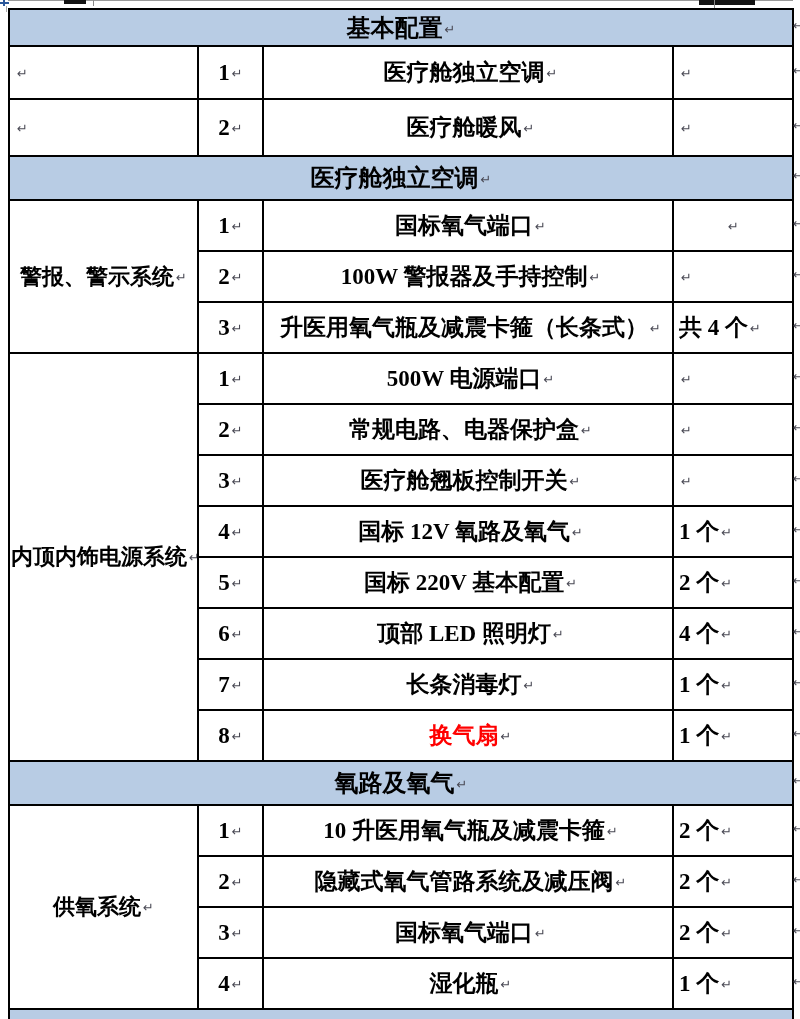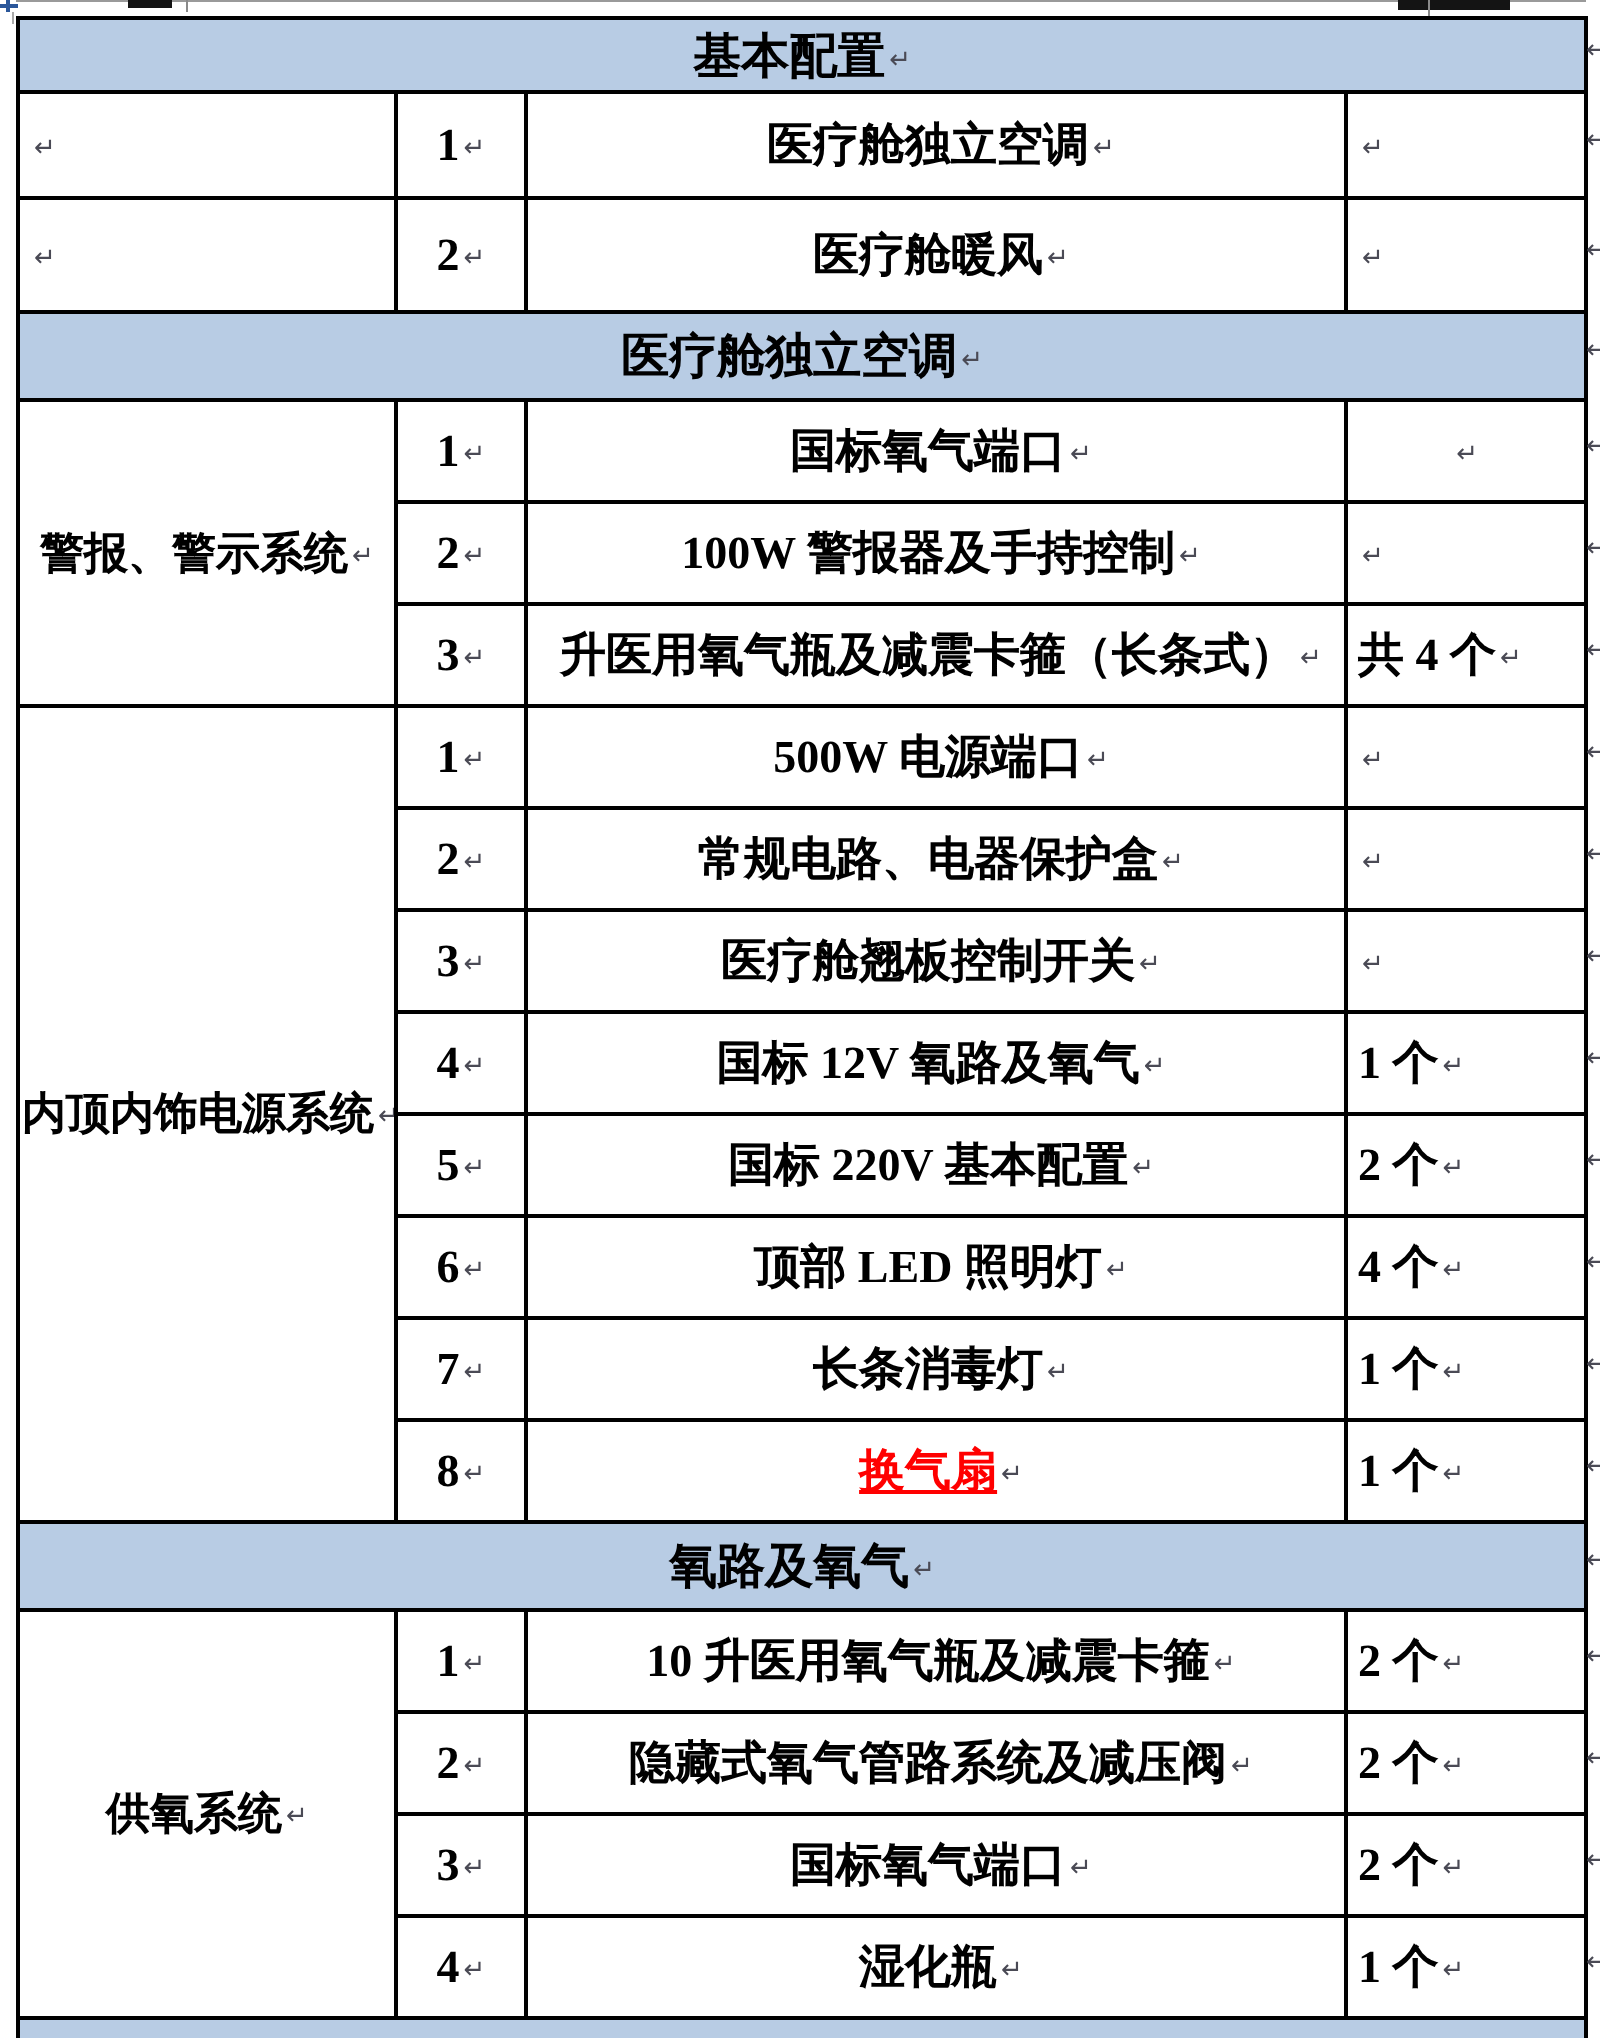--- a/index.html
+++ b/index.html
@@ -15,21 +15,21 @@
   tr.body{height:51px;}
   tr.r-basic-0{height:53px;}
   tr.r-basic-1{height:57px;}
   tr.s2{height:51px;}
   td.gcell{text-align:center;font-size:22px;white-space:nowrap;}
   td.gcell.empty{text-align:left;padding-left:5px;}
   td.num{text-align:center;font-size:23px;}
   td.item{text-align:center;padding-left:6px;font-size:23px;white-space:nowrap;}
   td.qty{text-align:left;padding-left:5px;font-size:23px;white-space:nowrap;}
   td.qty.center{text-align:center;padding-left:0;}
-  .red{color:#FF0000;text-decoration:underline;}
+  .red{color:#FF0000;}
   tr.partial td{height:30px;background:#B8CCE4;border-top:3px solid #000;}
 
   
   .pmark{font-family:"DejaVu Sans",sans-serif;font-weight:400;font-size:13px;color:#4a4a55;
          margin-left:2px;position:relative;top:-2px;}
   #gutter{position:absolute;left:793px;top:0;width:7px;height:1019px;overflow:hidden;}
   #gutter .pmark{position:absolute;left:0;margin:0;}
 
   
   .topline{position:absolute;left:8px;top:0;width:785px;height:1px;background:#9a9a9a;}

